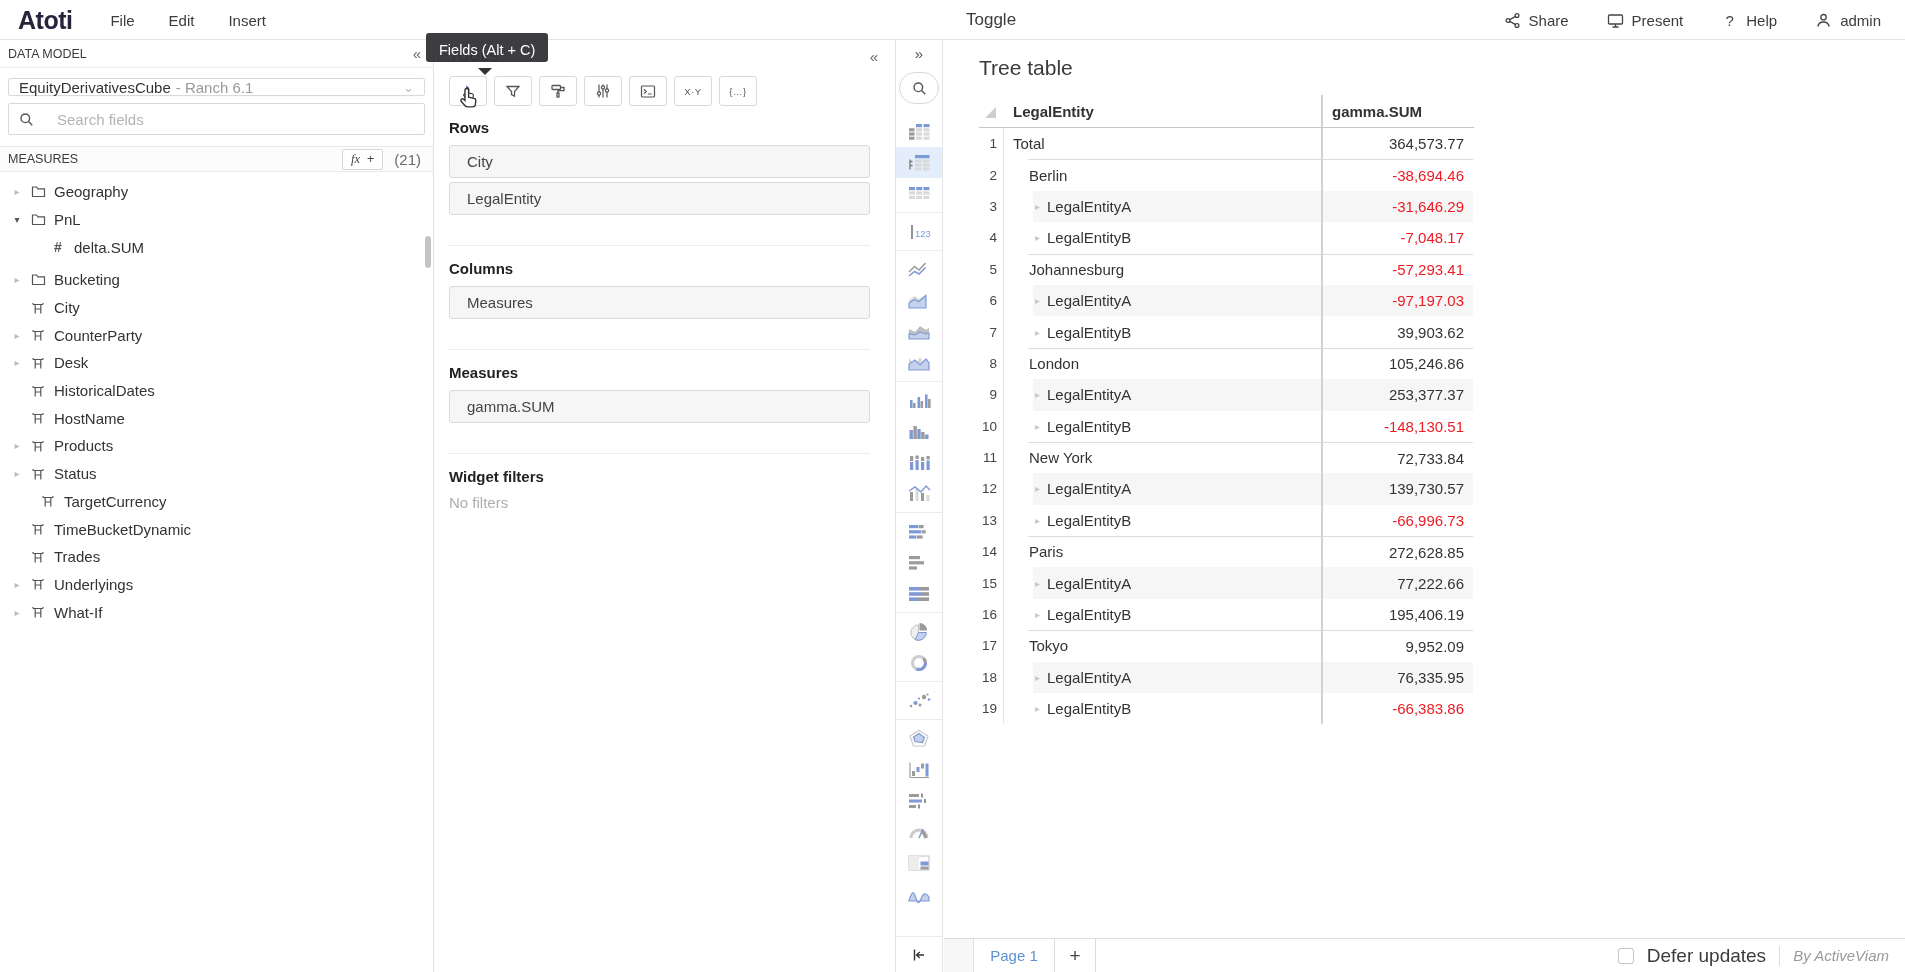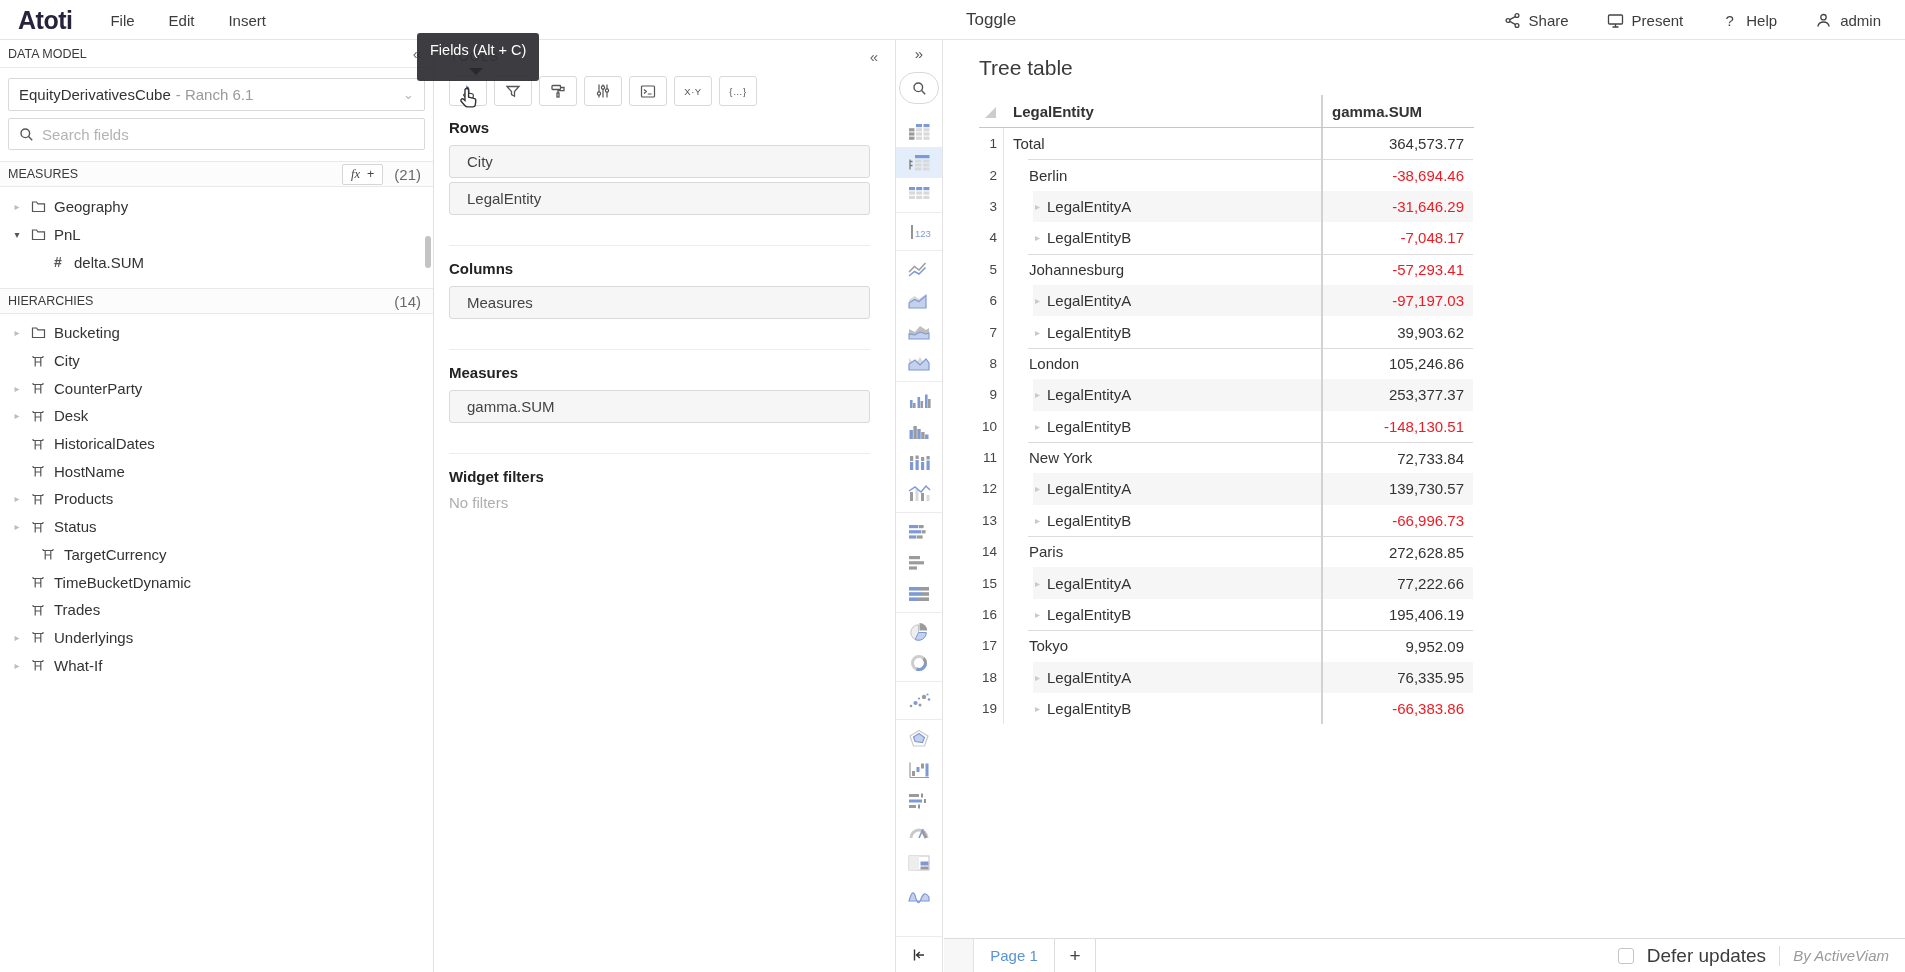--- a/index.html
+++ b/index.html
@@ -17,28 +17,28 @@
   .hdr-action{display:flex;align-items:center;gap:8px;font-size:15px;color:#3c3c3c}
   .hicon{display:inline-flex;width:17px;height:17px;align-items:center;justify-content:center;color:#444}
   .hicon svg{display:block}
 
   
   .sidebar{position:absolute;top:40px;left:0;width:434px;bottom:0;background:#fff;border-right:1px solid #e0e0e0}
   .panel-bar{height:28px;border-bottom:1px solid #eaeaea;display:flex;align-items:center;padding:0 12px 0 8px;
              font-size:12.5px;color:#3a3a3a;background:#fff;position:relative}
   .panel-bar .grow{flex:1}
   .collapse-glyph{font-size:15px;color:#666;line-height:1}
-  .cube-select{margin:10px 8px 0 8px;height:33px;border:1px solid #d9d9d9;border-radius:2px;background:#fff;
+  .cube-select{margin:10px 8px 0 8px;height:18px;border:1px solid #d9d9d9;border-radius:2px;background:#fff;
                display:flex;align-items:center;padding:0 10px;font-size:15px}
   .cube-name{color:#333}
   .cube-suffix{color:#9a9a9a;margin-left:5px}
   .cube-select .grow{flex:1}
   .chev-down{color:#b5b5b5;font-size:13px}
   .search-box{margin:7px 8px 0 8px;height:32px;border:1px solid #d9d9d9;border-radius:2px;background:#fff;
-              display:flex;align-items:center;padding:0 9px;gap:7px}
+              display:flex;align-items:center;padding:0 9px;gap:22px}
   .search-ph{color:#b3b3b3;font-size:15px}
   .sec-bar{margin-top:11px;height:26px;border-top:1px solid #e9e9e9;border-bottom:1px solid #e9e9e9;background:#fcfcfc;
            display:flex;align-items:center;padding:0 12px 0 8px;font-size:12.5px;color:#3a3a3a}
   .sec-bar .grow{flex:1}
   .fx-btn{height:21px;border:1px solid #d6d6d6;border-radius:2px;background:#fff;display:flex;align-items:center;
           padding:0 8px;gap:7px;font-size:12.5px;color:#444;margin-right:11px}
   .fx-it{font-style:italic;font-family:"Liberation Serif",serif}
   .count{color:#6b6b6b;font-size:15px}
   .tree{padding-top:5px}
   .titem{height:28px;display:flex;align-items:center}
@@ -61,21 +61,21 @@
   .tab svg{display:block}
   .tab .txt{font-size:9.5px;color:#555;letter-spacing:.5px}
   .tools-body{position:absolute;left:14px;right:25px;top:79px}
   .sec-label{font-weight:bold;font-size:15px;color:#222;margin:0 0 9px}
   .chip{height:33px;border:1px solid #d9d9d9;border-radius:3px;background:#f6f6f6;display:flex;align-items:center;
         padding-left:17px;font-size:15px;color:#444;margin-bottom:4px}
   .sec-div{border-top:1px solid #ececec;margin:30px 0 14px}
   .empty-note{color:#aeaeae;font-size:15px;margin-top:3px}
 
   
-  .tooltip{position:absolute;left:417px;top:33px;height:48px;line-height:35px;padding:0 13px;border-radius:3px;
+  .tooltip{position:absolute;left:426px;top:33px;height:29px;line-height:35px;padding:0 13px;border-radius:3px;
            background:rgba(39,39,44,.9);color:#fff;font-size:14.5px;z-index:20;white-space:nowrap}
   .tooltip:after{content:"";position:absolute;left:52px;top:35px;border:7px solid transparent;border-top-color:rgba(39,39,44,.95)}
   .cursor-overlay{position:absolute;left:457px;top:84px;z-index:21;pointer-events:none}
 
   
   .strip{position:absolute;top:40px;left:895px;width:48px;bottom:0;background:#fff;
          border-left:1px solid #e3e3e3;border-right:1px solid #e3e3e3}
   .strip-expand{height:26px;display:flex;align-items:center;justify-content:center;font-size:15px;color:#555}
   .strip-search{margin:6px auto 0;width:40px;height:32px;border:1px solid #d9d9d9;border-radius:16px;
                 display:flex;align-items:center;justify-content:center;background:#fff}
@@ -225,25 +225,20 @@
         <span class="tlabel">PnL</span>
       </div>
       <div class="titem" style="padding-left: 30px;">
         <span class="chev"></span>
         <span class="ticon">
           <span class="hash">#</span>
         </span>
         <span class="tlabel">delta.SUM</span>
       </div>
     </div>
-  <div class="sec-bar" style="margin-top:12px">
-    <span>HIERARCHIES</span>
-    <span class="grow"></span>
-    <span class="count">(14)</span>
-  </div>
   <div class="tree" id="hierarchies-tree">
       <div class="hitem" style="padding-left: 10px;">
         <span class="chev">▸</span>
         <span class="ticon">
           <svg width="15" height="13" viewBox="0 0 15 13" fill="none" stroke="#555" stroke-width="1.2">
             <path d="M1.5 2h4l1.4 1.8h6.6v7.7H1.5z"></path>
           </svg>
         </span>
         <span class="tlabel">Bucketing</span>
       </div>

